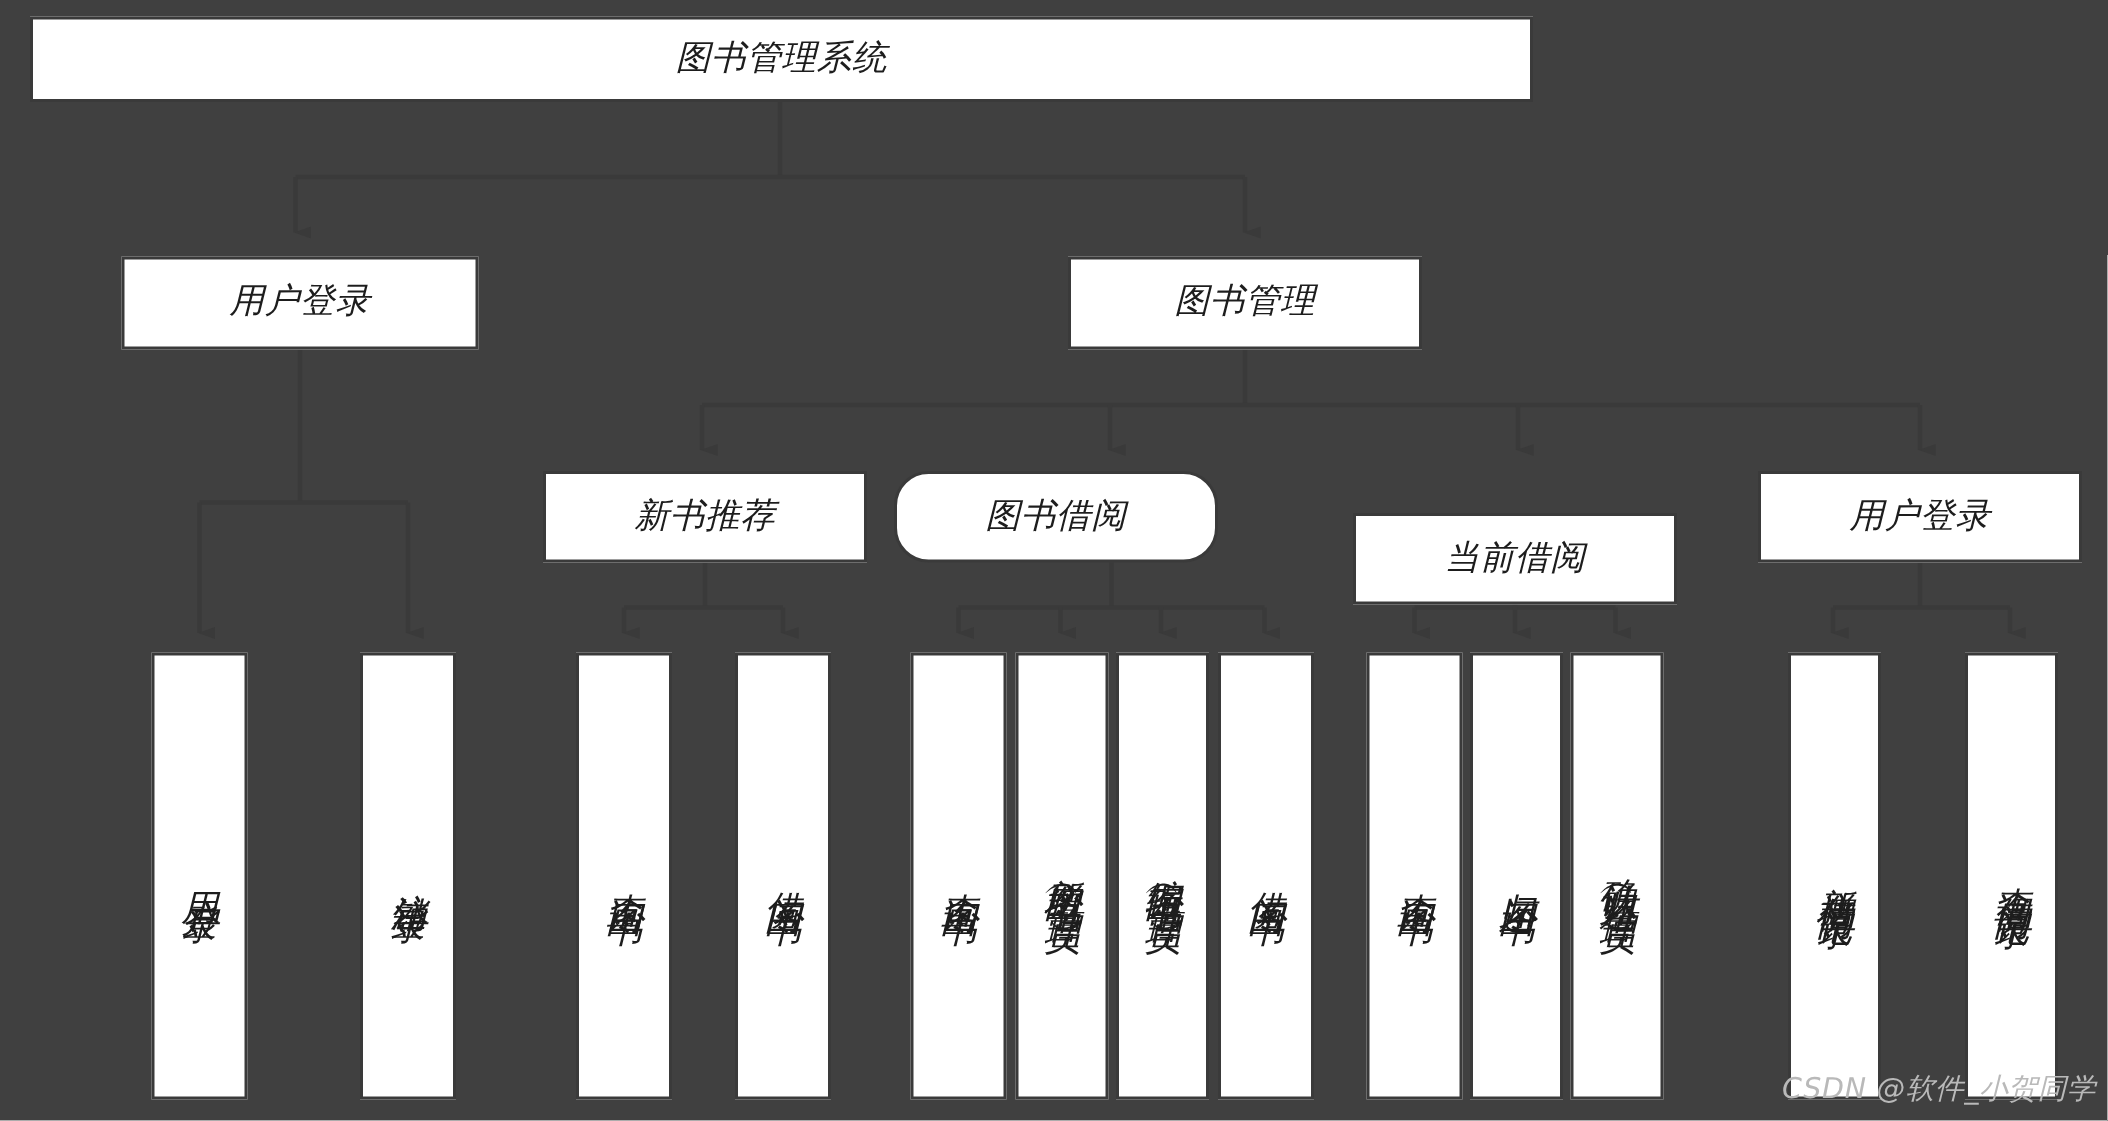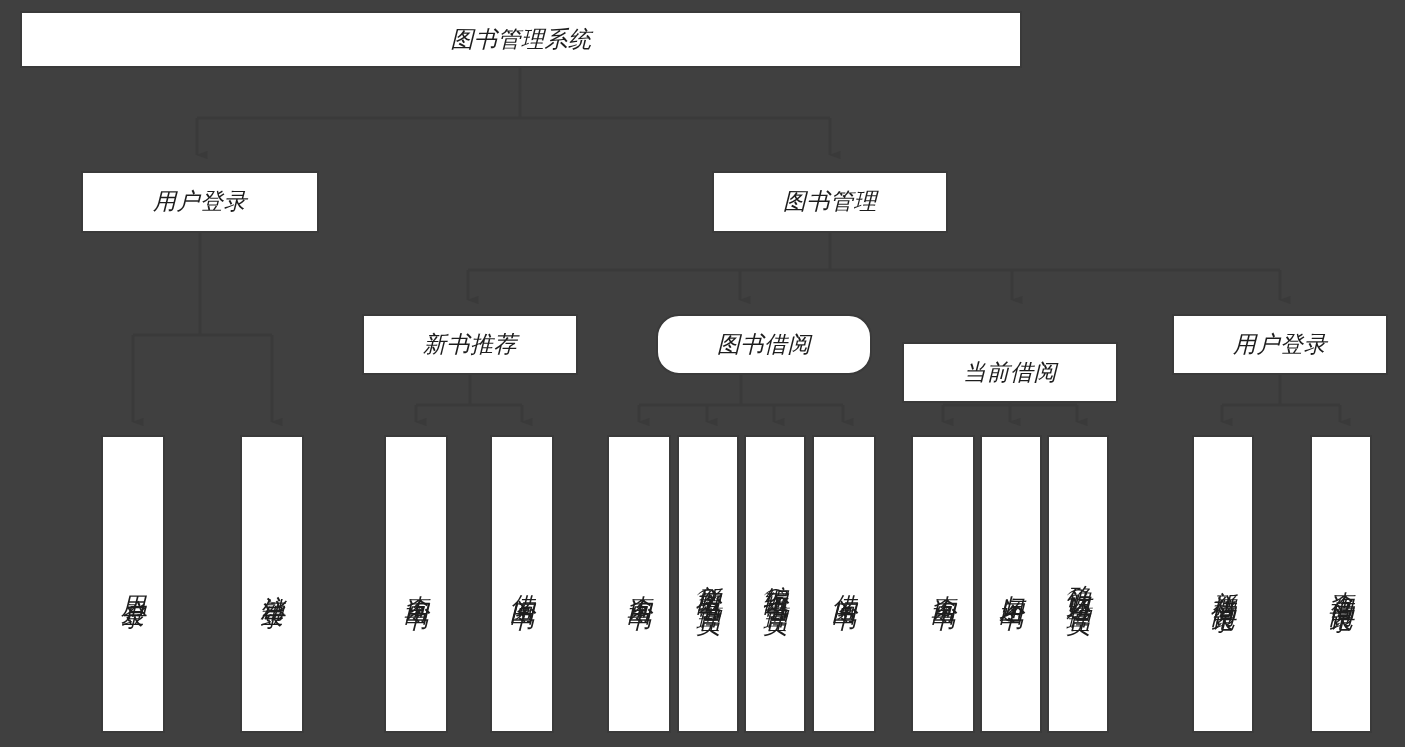--- a/index.html
+++ b/index.html
@@ -136,21 +136,21 @@
   <div class="node horizontal" style="left:81px; top:171px; width:238px; height:62px;">
     <span class="node-label">用户登录</span>
   </div>
   <div class="node horizontal" style="left:362px; top:314px; width:216px; height:61px;">
     <span class="node-label">新书推荐</span>
   </div>
 
   <div class="node horizontal" style="left:712px; top:171px; width:236px; height:62px;">
     <span class="node-label">图书管理</span>
   </div>
-  <div class="node horizontal" style="left:656px; top:314px; width:216px; height:61px;border-radius:23px;">
+  <div class="node horizontal" style="left:596px; top:314px; width:216px; height:61px;border-radius:23px;">
     <span class="node-label">图书借阅</span>
   </div>
   <div class="node horizontal" style="left:902px; top:314px; width:216px; height:61px;margin-top:28px;">
     <span class="node-label">当前借阅</span>
   </div>
   <div class="node horizontal" style="left:1172px; top:314px; width:216px; height:61px;">
     <span class="node-label">用户登录</span>
   </div>
 
   <div class="node vertical" style="left:101px; top:435px; width:64px; height:298px;">
@@ -190,14 +190,15 @@
     <span class="node-label">确认归还（管理员）</span>
   </div>
 
   <div class="node vertical" style="left:1192px; top:435px; width:62px; height:298px;">
     <span class="node-label">新增借阅记录</span>
   </div>
   <div class="node vertical" style="left:1310px; top:435px; width:62px; height:298px;">
     <span class="node-label">查询借阅记录</span>
   </div>
 
+  <div class="watermark">CSDN @软件_小贺同学</div>
 
 </div>
 
 </body></html>

